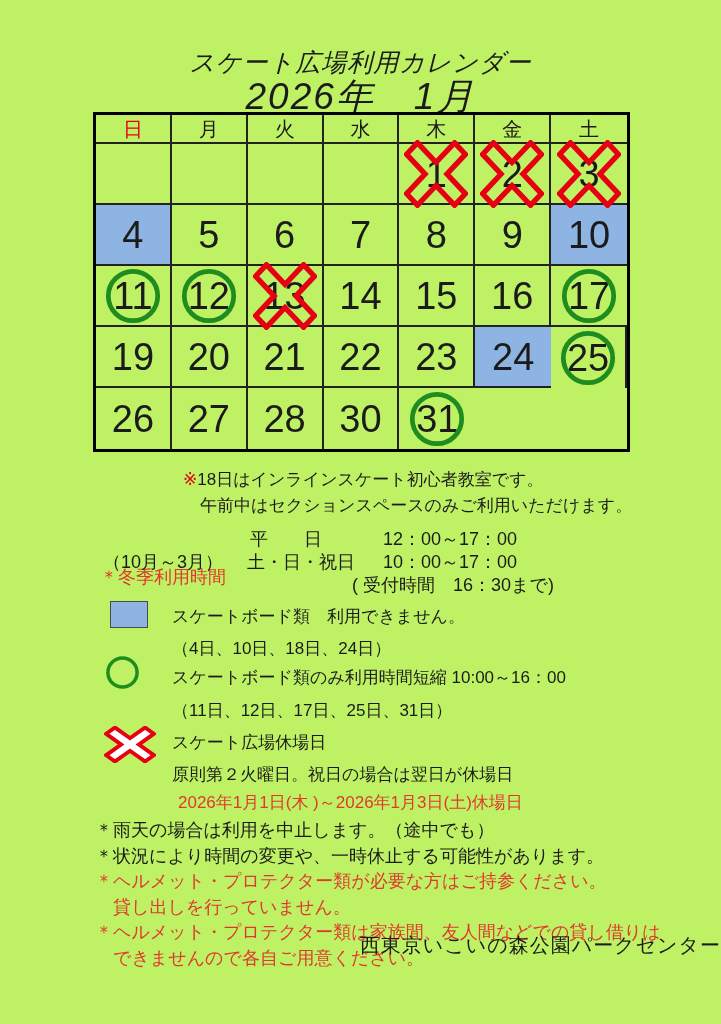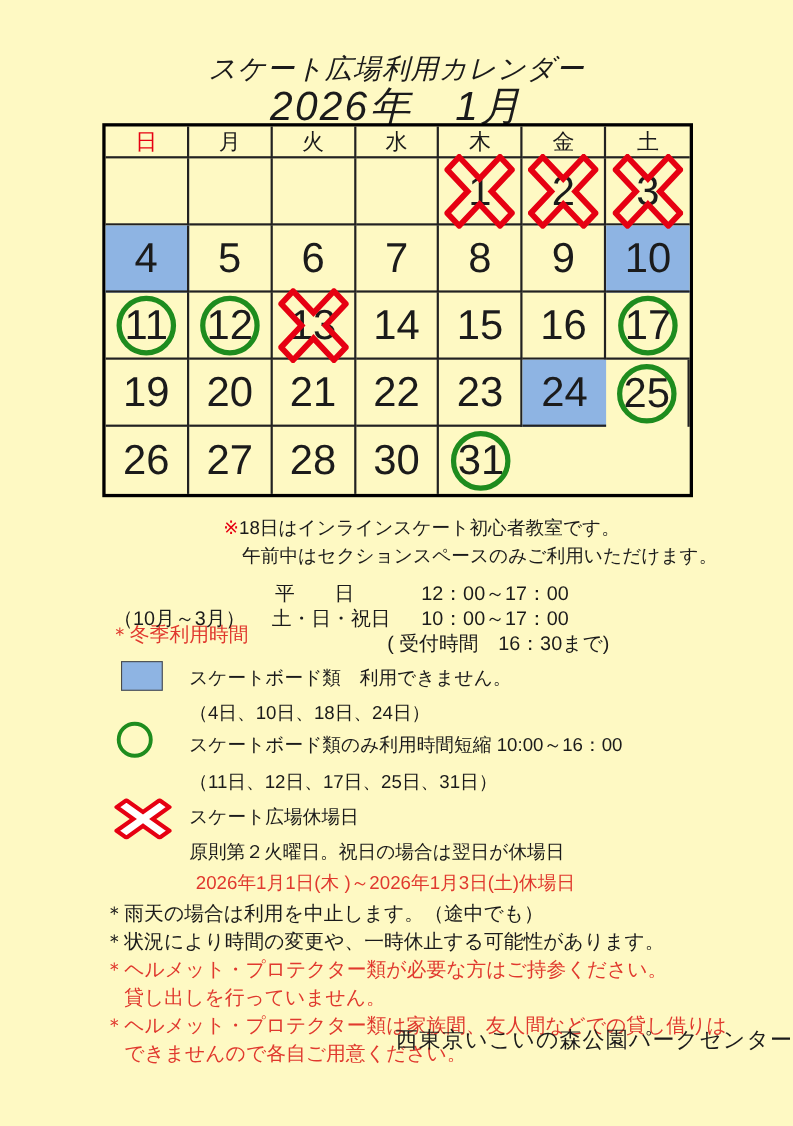--- a/index.html
+++ b/index.html
@@ -1,17 +1,17 @@
 <!DOCTYPE html>
 <html><head>
 <meta charset="utf-8">
 <style>
   html,body{margin:0;padding:0;background:#fff;}
   .page{
-    position:relative;width:721px;height:1024px;background:#fef9c3;overflow:hidden;
+    position:relative;width:721px;height:1024px;background:#bef264;overflow:hidden;
     font-family:"Liberation Sans","DejaVu Sans",sans-serif;color:#1b1b1b;
   }
   
   .title{position:absolute;top:46px;left:0;width:100%;text-align:center;
     font-size:25px;font-style:italic;font-weight:500;letter-spacing:1px;}
   .subtitle{position:absolute;top:72px;left:0;width:100%;text-align:center;
     font-size:37px;font-style:italic;font-weight:500;letter-spacing:2px;}
   
   .cal{
     position:absolute;left:93px;top:112px;width:537px;
@@ -32,21 +32,21 @@
   .cal-cell.col7{border-right:none;}
   .cal-cell.lastrow{border-bottom:none;}
   .cal-cell.blue{background:#8eb4e3;}
   .day-num{font-size:38px;line-height:1;z-index:1;}
   .mark-x{position:absolute;left:50%;top:50%;width:64px;height:68px;
     transform:translate(-50%,-50%);z-index:2;pointer-events:none;}
   .mark-o{position:absolute;left:50%;top:50%;width:57px;height:57px;
     transform:translate(-50%,-50%);z-index:2;pointer-events:none;}
   .cell-note{position:absolute;top:-3px;right:5px;font-size:15px;color:#e60012;z-index:3;}
   
-  .note18{position:absolute;left:183px;top:467px;font-size:17px;line-height:26px;color:#1b1b1b;margin-left:20px;}
+  .note18{position:absolute;left:183px;top:467px;font-size:17px;line-height:26px;color:#1b1b1b;}
   .note18 .marker{color:#e60012;}
   .note18 .l2{padding-left:17px;}
   
   .winter{position:absolute;left:0;top:527px;width:100%;font-size:18px;}
   .winter span{position:absolute;white-space:pre;}
   .w-label{left:100px;top:0;color:#e0392e;margin-top:38px;}
   .w-period{left:103px;top:23px;}
   .w-wd{left:250px;top:0;}
   .w-we{left:247px;top:23px;}
   .w-wdh{left:383px;top:0;}

